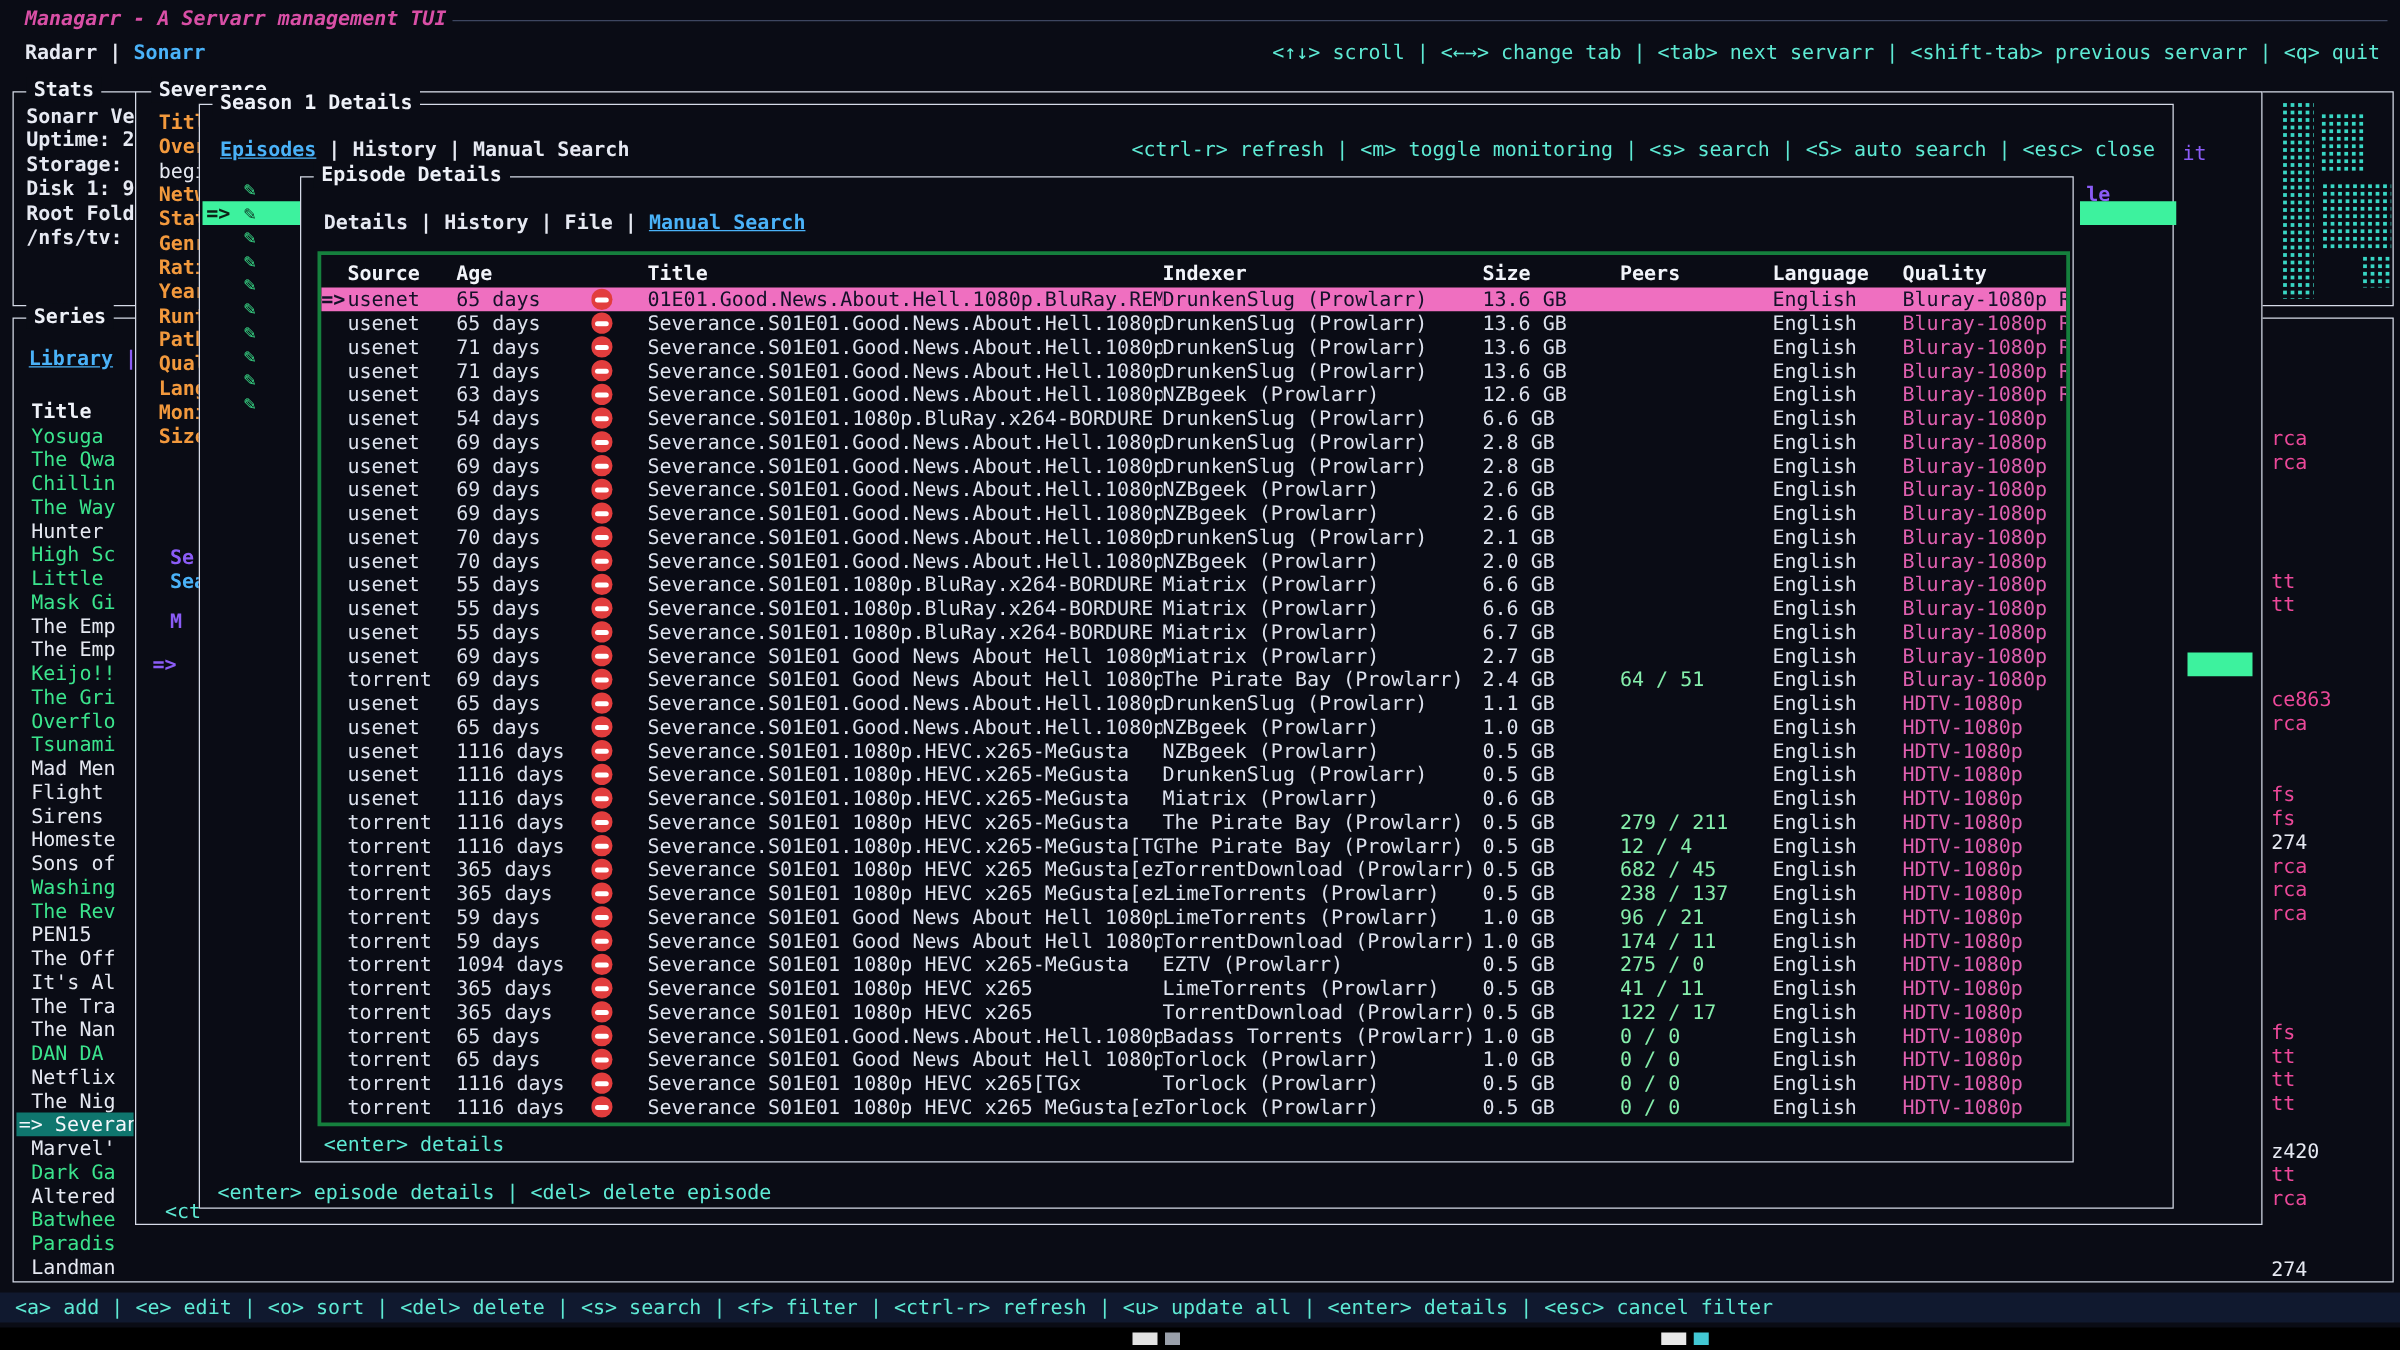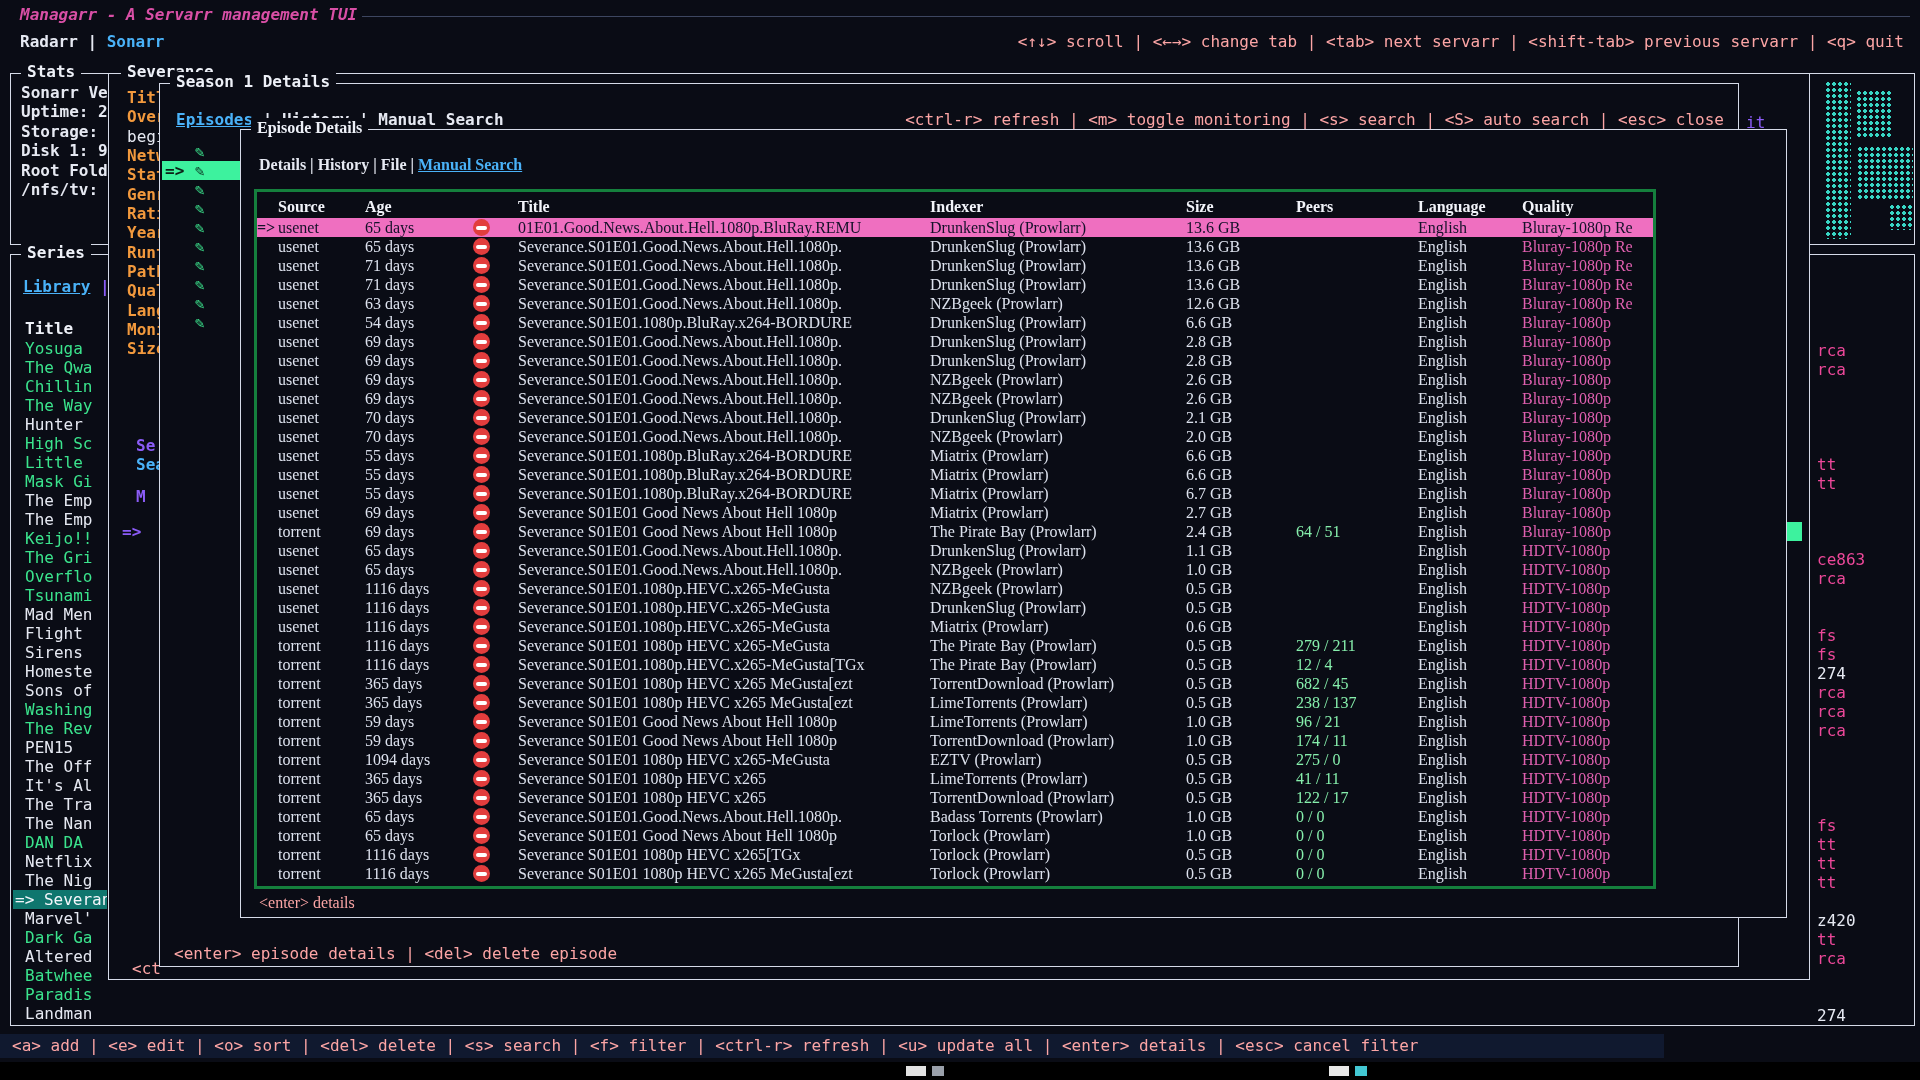--- a/index.html
+++ b/index.html
@@ -1,19 +1,19 @@
 <!DOCTYPE html>
 <html><head>
 <meta charset="utf-8">
 <style>
   html,body{margin:0;padding:0;background:#070910;}
   body{font-family:"DejaVu Sans Mono", monospace; font-size:16px; color:#dde2ee;}
   .screen{position:relative;width:1920px;height:1080px;background:#0a0c15;overflow:hidden;}
   .b{font-weight:bold;}
-  .kb{color:#fca5a5;}
+  .kb{color:#5eead4;}
   .white{color:#8b5cf6;}
   .blue{color:#4ab2f8;}
   
   .win{position:absolute;background:#0a0c15;border:1px solid #d6dbe8;box-sizing:border-box;}
   .wtitle{position:absolute;top:-12px;left:10px;background:#0a0c15;padding:0 6px;font-weight:bold;color:#eef1f8;white-space:nowrap;line-height:20px;}
   
   .apptitle{position:absolute;left:20px;top:5px;color:#d94fa6;font-weight:bold;font-style:italic;white-space:nowrap;}
   .topline{position:absolute;left:362px;right:10px;top:16px;height:1px;background:#3d4660;}
   .servarr{position:absolute;left:20px;top:32px;white-space:nowrap;}
   .topkeys{position:absolute;right:16px;top:32px;white-space:nowrap;}
@@ -60,21 +60,21 @@
   .rrow.hdr{position:absolute;left:0;right:0;top:5px;font-weight:bold;color:#f2f4fa;}
   .rowswrap{position:absolute;left:0;right:0;top:26px;}
   .cell.peers{color:#86efac;}
   .cell.quality{color:#e060b0;}
   .rrow.selected{background:#ef6fc0;}
   .rrow.selected .cell{color:#141129;}
   .rrow.selected .cell.peers,.rrow.selected .cell.quality{color:#141129;}
   .noentry{display:inline-block;width:17px;height:17px;border-radius:50%;background:#e23d3d;position:relative;vertical-align:-3px;}
   .noentry::after{content:"";position:absolute;left:3px;right:3px;top:7px;height:3.5px;background:#fff;border-radius:2px;}
   
-  .bottombar{position:absolute;left:0;top:1034px;width:1664px;height:24px;background:#10192f;line-height:24px;padding-left:12px;box-sizing:border-box;white-space:nowrap;}
+  .bottombar{position:absolute;left:0;top:1034px;width:1920px;height:24px;background:#10192f;line-height:24px;padding-left:12px;box-sizing:border-box;white-space:nowrap;}
   .taskbar{position:absolute;left:0;top:1062px;width:1920px;height:18px;background:#000;}
   .tkblock{position:absolute;top:4px;height:10px;}
 </style>
 </head>
 <body>
 
 <div class="screen">
 
   <span class="apptitle">Managarr - A Servarr management TUI</span>
   <div class="topline"></div>
@@ -262,21 +262,21 @@
 
         <div class="eprow">
           <span class="eparrow"></span><span class="epicon">✎</span>
         </div>
       </div>
     <span class="frag b white" style="left:1509px;top:62px;">le</span>
     <div class="gblock" style="left:1504px;top:77px;width:77px;"></div>
     <div class="keysline kb" style="left:14px;top:860px;">&lt;enter&gt; episode details | &lt;del&gt; delete episode</div>
   </div>
 
-  <div class="win" style="left:240px;top:129px;width:1547px;height:789px;z-index:4;font-family:Liberation Serif, serif;">
+  <div class="win" style="left:240px;top:141px;width:1419px;height:789px;z-index:4;">
     <span class="wtitle">Episode Details</span>
     <div class="tabs keysline" style="left:18px;top:26px;">
       
     <span class="tab"><span class="tlabel">Details</span></span><span class="tab"><span class="tlabel">History</span></span><span class="tab"><span class="tlabel">File</span></span><span class="tab"><span class="tlabel sel">Manual Search</span></span></div>
 
     <div class="tablebox">
       <div class="rrow hdr">
 
       <span class="cell"></span>
           <span class="cell">Source</span>

